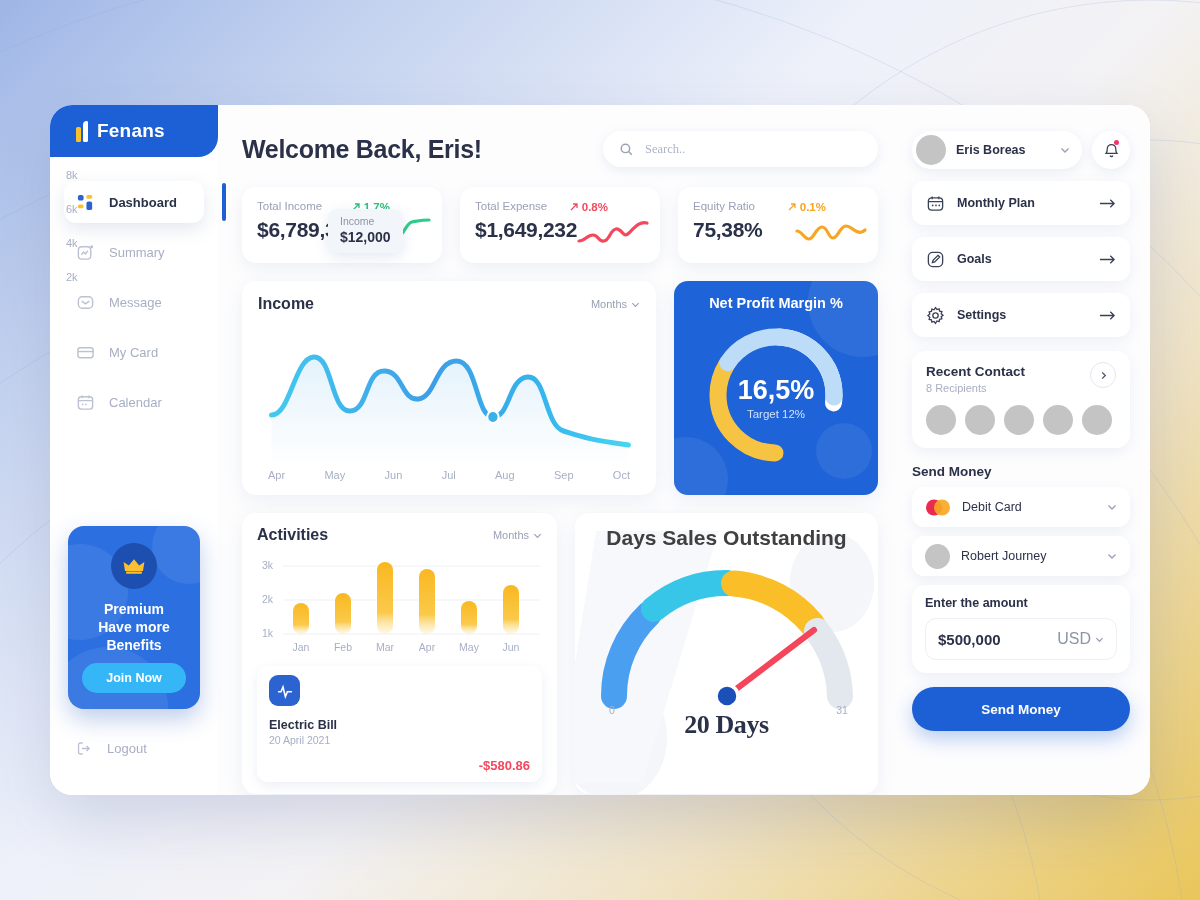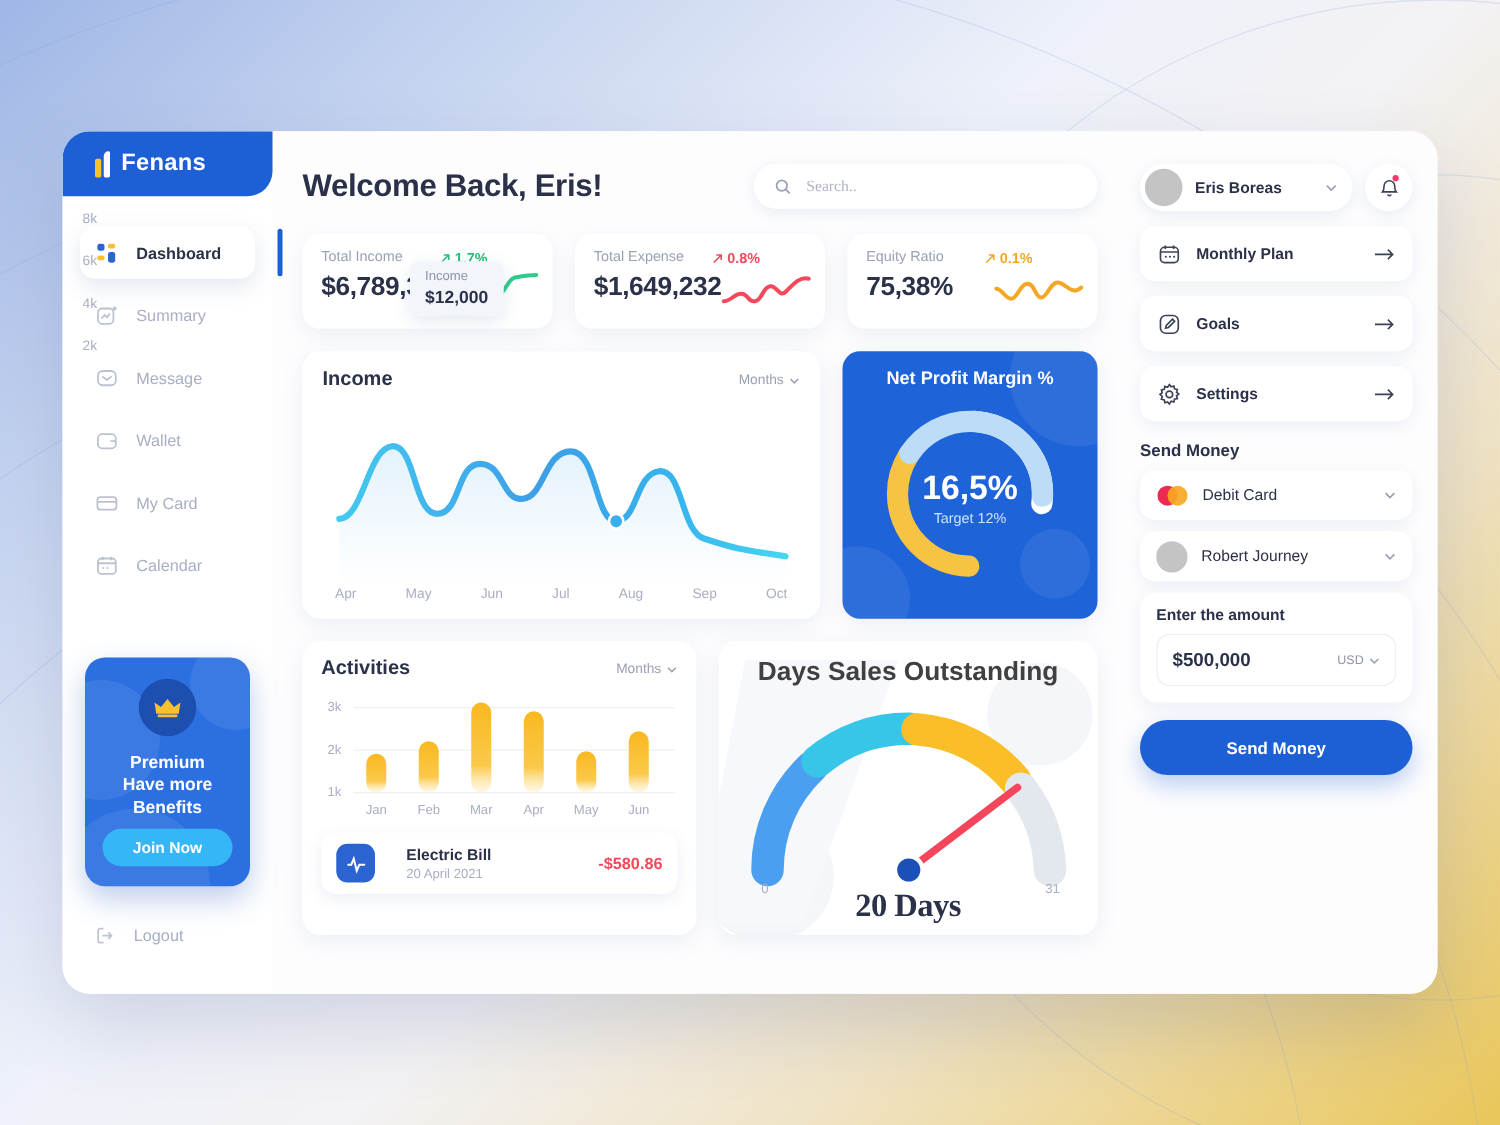--- a/index.html
+++ b/index.html
@@ -90,22 +90,22 @@
   .npm-card {
     width:204px; flex:0 0 204px; border-radius:14px; background:#1f63d8; position:relative;
     overflow:hidden; text-align:center; padding-top:14px;
   }
   .npm-card .blob { position:absolute; border-radius:50%; background:rgba(255,255,255,.07); }
   .npm-title { color:#fff; font-size:14.5px; font-weight:bold; position:relative; }
 
   .row3 { display:flex; gap:18px; margin-top:18px; }
   .act-card { width:315px; flex:0 0 315px; padding:13px 15px 12px; }
   .txn {
-    display:flex; align-items:center; gap:25px; background:#fff; border-radius:11px;
-    padding:9px 12px; margin-top:9px; box-shadow: 0 4px 12px rgba(100,120,170,.12);
+    display:flex; align-items:flex-start; gap:12px; background:#fff; border-radius:11px;
+    padding:9px 12px; margin-top:9px; box-shadow: 0 4px 12px rgba(100,120,170,.12); flex-direction: column;
   }
   .txn-ico { width:31px; height:31px; border-radius:9px; flex:0 0 31px; display:flex; align-items:center; justify-content:center; }
   .txn-name { font-size:12.5px; font-weight:bold; color:#2b3149; }
   .txn-date { font-size:10.5px; color:#a8afc4; margin-top:2px; }
   .txn-amt { margin-left:auto; font-size:13px; font-weight:bold; }
   .dso-card { flex:1; padding:13px 10px 8px; text-align:center; min-width:0; position:relative; overflow:hidden; }
   .dso-title { font-size:21px; font-weight:bold; color:#404040; position:relative; }
   .dso-value { font-size:26px; font-weight:bold; color:#2b3149; letter-spacing:-.4px; position:relative; margin-top:-6px;font-family:Liberation Serif, serif; }
 
   
@@ -148,21 +148,21 @@
   }
   .select-label { font-size:12.5px; color:#2b3149; }
   .select-chev { margin-left:auto; }
   .amount-card { background:#fff; border-radius:14px; padding:11px 13px 13px; margin-top:3px; box-shadow: 0 4px 14px rgba(100,120,170,.1); }
   .amount-title { font-size:12.5px; font-weight:bold; color:#2b3149; }
   .amount-input {
     height:42px; border:1px solid #edeff5; border-radius:11px; margin-top:8px; display:flex;
     align-items:center; padding:0 12px; gap:6px;
   }
   .amount-value { font-size:15px; font-weight:bold; color:#2b3149; }
-  .amount-cur { margin-left:auto; font-size:10px; color:#8d94a8; display:flex; align-items:center; gap:4px; }
+  .amount-cur { margin-left:auto; font-size:16px; color:#8d94a8; display:flex; align-items:center; gap:4px; }
   .send-btn {
     width:100%; height:44px; border-radius:22px; background:#1d5fd4; color:#fff; border:0;
     font-size:13.5px; font-weight:bold; margin-top:14px; font-family:inherit;
     box-shadow: 0 8px 20px rgba(29,95,212,.3);
   }
   .ax { font-size:10.5px; fill:#a8afc4; font-family:"Liberation Sans", sans-serif; }
 </style>
 </head>
 <body>
 
@@ -209,27 +209,20 @@
       </div>
 
       <div class="nav-item">
         <svg class="nav-ico" viewBox="0 0 20 20" fill="none" stroke="#bcc2d2" stroke-width="1.5">
           <rect x="2.5" y="4" width="15" height="12" rx="4"></rect>
             <path d="M6 8.5l4 3 4-3"></path>
         </svg>
         <span>Message</span>
       </div>
 
-      <div class="nav-item">
-        <svg class="nav-ico" viewBox="0 0 20 20" fill="none" stroke="#bcc2d2" stroke-width="1.5">
-          <rect x="2.5" y="4.5" width="15" height="12" rx="3.5"></rect>
-            <path d="M13 10.5h4.5"></path>
-        </svg>
-        <span>Wallet</span>
-      </div>
 
       <div class="nav-item">
         <svg class="nav-ico" viewBox="0 0 20 20" fill="none" stroke="#bcc2d2" stroke-width="1.5">
           <rect x="2" y="5" width="16" height="10.5" rx="2.5"></rect>
             <path d="M2 9h16"></path>
         </svg>
         <span>My Card</span>
       </div>
 
       <div class="nav-item">
@@ -527,20 +520,36 @@
       <svg width="19" height="19" viewBox="0 0 20 20" fill="none" stroke="#3c4256" stroke-width="1.4">
         <circle cx="10" cy="10" r="2.8"></circle>
         <path d="M10 1.8l1.5 1.9 2.3-.7.5 2.4 2.4.5-.7 2.3 1.9 1.5-1.9 1.5.7 2.3-2.4.5-.5 2.4-2.3-.7L10 18.2l-1.5-1.9-2.3.7-.5-2.4-2.4-.5.7-2.3L2.1 10l1.9-1.5-.7-2.3 2.4-.5.5-2.4 2.3.7z"></path>
       </svg>
       <span class="menu-label">Settings</span>
       <svg class="menu-arrow" width="17" height="11" viewBox="0 0 18 11" fill="none" stroke="#3c4256" stroke-width="1.4">
           <path d="M1 5.5h15M12 1.5l4 4-4 4"></path>
         </svg>
     </div>
 
+    <div class="contact-card">
+      <div class="contact-next">
+        <svg width="9" height="9" viewBox="0 0 10 10" fill="none" stroke="#4b5166" stroke-width="1.4">
+            <path d="M3.5 1.5L7 5 3.5 8.5"></path>
+          </svg>
+      </div>
+      <div class="contact-title">Recent Contact</div>
+      <div class="contact-sub">8 Recipients</div>
+      <div class="contact-avatars">
+        <span></span>
+        <span></span>
+        <span></span>
+        <span></span>
+        <span></span>
+      </div>
+    </div>
 
     <div class="send-title">Send Money</div>
 
     <div class="select-row">
       <svg width="26" height="17" viewBox="0 0 26 17">
         <circle cx="9" cy="8.5" r="8" fill="#eb2a52"></circle>
           <circle cx="17" cy="8.5" r="8" fill="#f7a823" fill-opacity=".92"></circle>
       </svg>
       <span class="select-label">Debit Card</span>
       <svg class="select-chev" width="10" height="10" viewBox="0 0 10 10">

